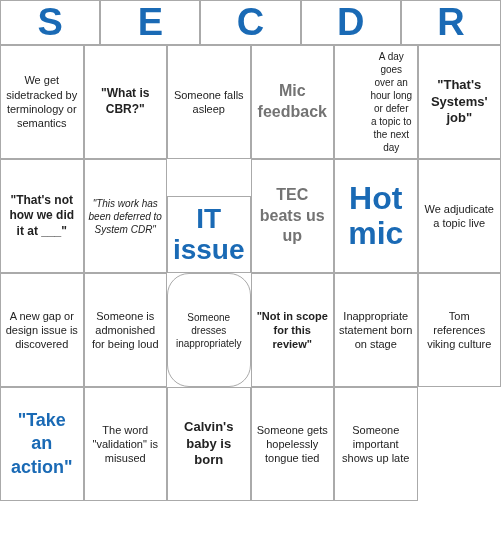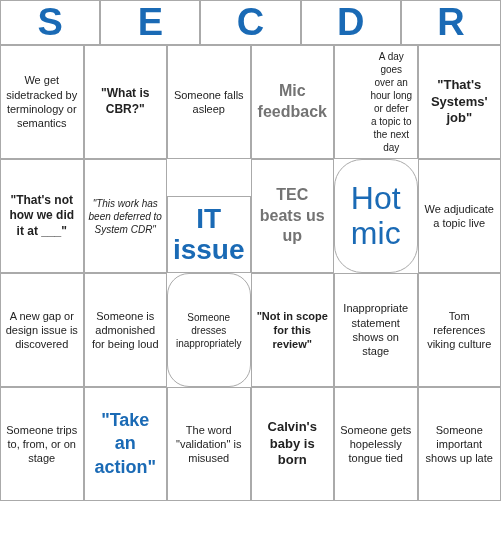--- a/index.html
+++ b/index.html
@@ -60,24 +60,23 @@
       line-height: 1.1;
       margin-top: 37px;
     }
     .cell.free {
       font-size: 26px;
       font-weight: bold;
       color: #222;
     }
     .cell.hot-mic {
       font-size: 32px;
-      font-weight: normal;
+      font-weight: bold;
       color: #1a6ab5;
       line-height: 1.1;
-      border-radius: 28px;
     }
     .cell.quote {
       font-size: 12px;
       font-weight: bold;
     }
     .cell.italic-text {
       font-style: italic;
       font-size: 10px;
     }
   </style>
@@ -106,23 +105,22 @@
     <div class="cell it-issue">IT issue</div>
     <div class="cell medium-text">TEC beats us up</div>
 
     <div class="cell hot-mic">Hot mic</div>
     <div class="cell">We adjudicate a topic live</div>
     <div class="cell">A new gap or design issue is discovered</div>
     <div class="cell">Someone is admonished for being loud</div>
 
     <div class="cell" style="font-size:10px;border-radius:22px;">Someone dresses inappropriately</div>
     <div class="cell quote" style="font-size:11px; font-weight:bold;">"Not in scope for this review"</div>
-    <div class="cell">Inappropriate statement shows on stage</div>
+    <div class="cell">Inappropriate statement born on stage</div>
     <div class="cell">Tom references viking culture</div>
-    <div class="cell">Someone trips to, from, or on stage</div>
 
     <div class="cell quote" style="font-size:18px; font-weight:bold; color:#1a6ab5;">"Take an action"</div>
     <div class="cell">The word "validation" is misused</div>
     <div class="cell" style="font-size:13px; font-weight:bold;text-align:center;">Calvin's baby is born</div>
     <div class="cell">Someone gets hopelessly tongue tied</div>
     <div class="cell">Someone important shows up late</div>
 
   </div>
 </div>
 

